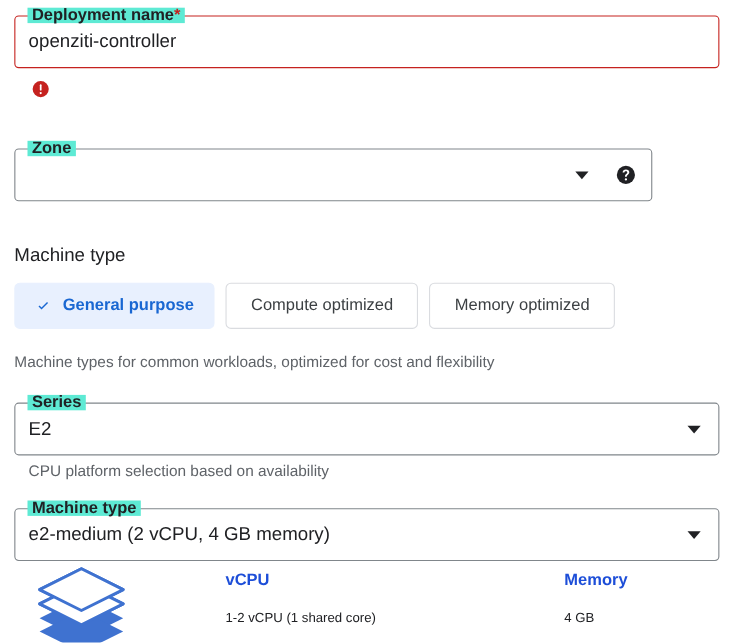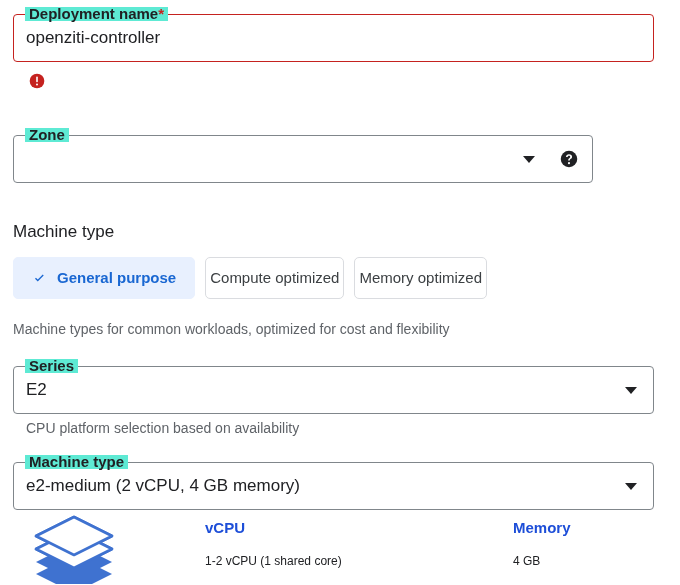--- a/index.html
+++ b/index.html
@@ -119,21 +119,21 @@
   .seg-btn {
     box-sizing: border-box;
     height: 42px;
     border: 1px solid #dadce0;
     border-radius: 5px;
     background: #ffffff;
     color: #3c4043;
     font-family: "Liberation Sans", sans-serif;
     font-size: 15px;
     line-height: 40px;
-    padding: 0 4px;
+    padding: 0 22px;
     white-space: nowrap;
     display: flex;
     align-items: center;
     justify-content: center;
     cursor: pointer;
   }
   .seg-btn.selected {
     background: #e8f0fe;
     border-color: #e8f0fe;
     color: #1967d2;

